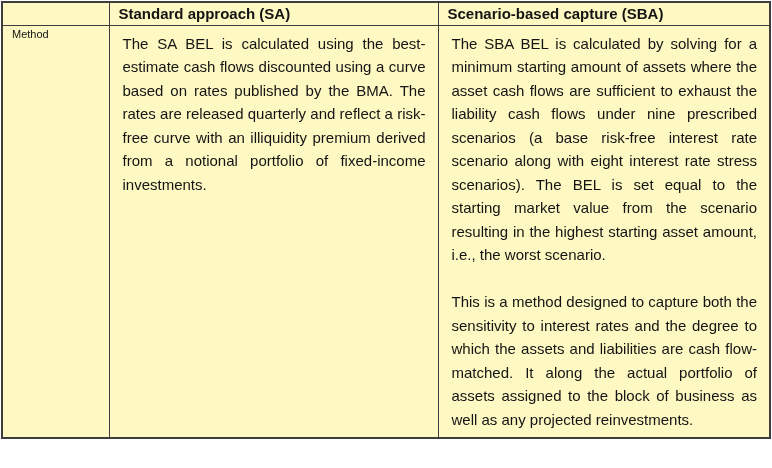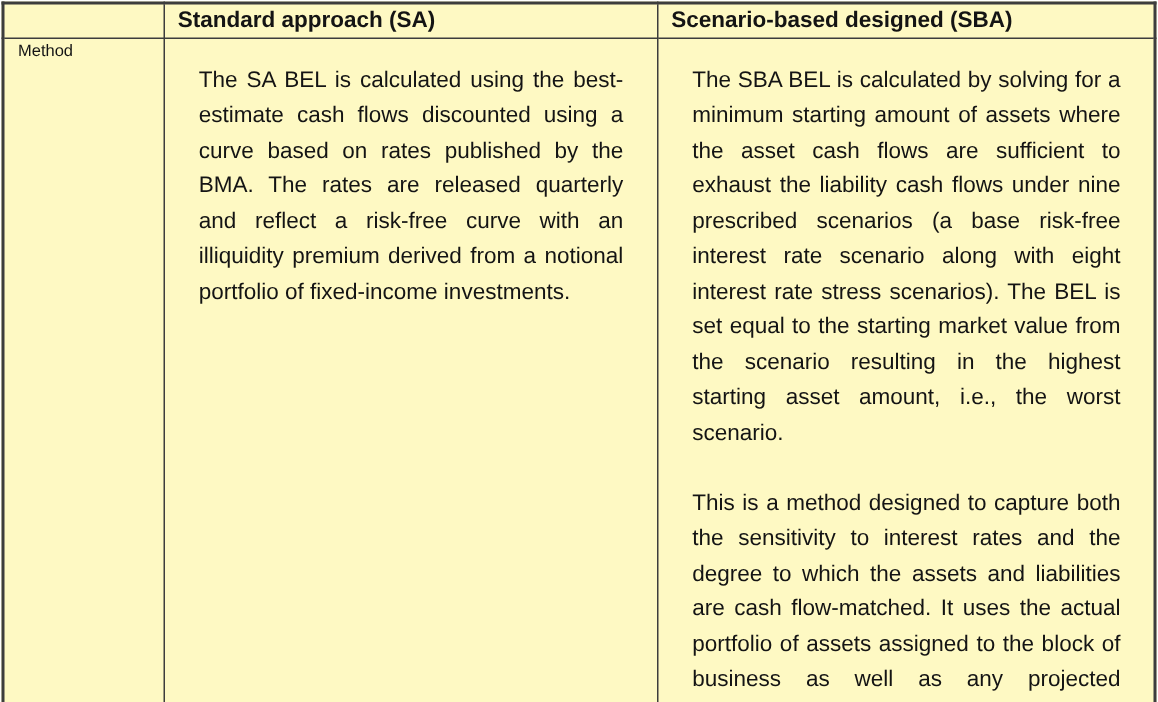--- a/index.html
+++ b/index.html
@@ -44,21 +44,21 @@
     font-size: 11px;
     font-weight: normal;
     padding-top: 4px;
   }
   td.body {
     font-size: 15px;
     line-height: 23.5px;
     padding-top: 3px;
   }
   td.body p {
-    margin: 14px;
+    margin: 4px;
     text-align: justify;
     text-justify: inter-word;
   }
   td.body p.p2 {
     margin-top: 23.5px;
   }
 </style>
 </head>
 <body>
 
@@ -66,27 +66,27 @@
   <table class="cmp-table">
     <colgroup>
       <col class="c1">
       <col class="c2">
       <col class="c3">
     </colgroup>
     <tbody>
       <tr>
         <th></th>
         <th>Standard approach (SA)</th>
-        <th>Scenario-based designed (SBA)</th>
+        <th>Scenario-based capture (SBA)</th>
       </tr>
       <tr>
         <td class="rowlabel">Method</td>
         <td class="body">
           <p>The SA BEL is calculated using the best-estimate cash flows discounted using a curve based on rates published by the BMA. The rates are released quarterly and reflect a risk-free curve with an illiquidity premium derived from a notional portfolio of fixed-income investments.</p>
         </td>
         <td class="body">
           <p>The SBA BEL is calculated by solving for a minimum starting amount of assets where the asset cash flows are sufficient to exhaust the liability cash flows under nine prescribed scenarios (a base risk-free interest rate scenario along with eight interest rate stress scenarios). The BEL is set equal to the starting market value from the scenario resulting in the highest starting asset amount, i.e., the worst scenario.</p>
-          <p class="p2">This is a method designed to capture both the sensitivity to interest rates and the degree to which the assets and liabilities are cash flow-matched. It uses the actual portfolio of assets assigned to the block of business as well as any projected reinvestments.</p>
+          <p class="p2">This is a method designed to capture both the sensitivity to interest rates and the degree to which the assets and liabilities are cash flow-matched. It along the actual portfolio of assets assigned to the block of business as well as any projected reinvestments.</p>
         </td>
       </tr>
     </tbody>
   </table>
 </div>
 
 </body></html>

